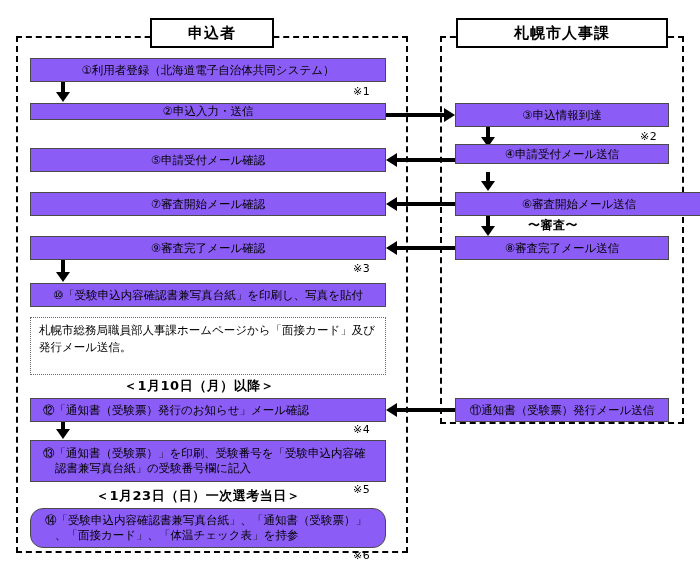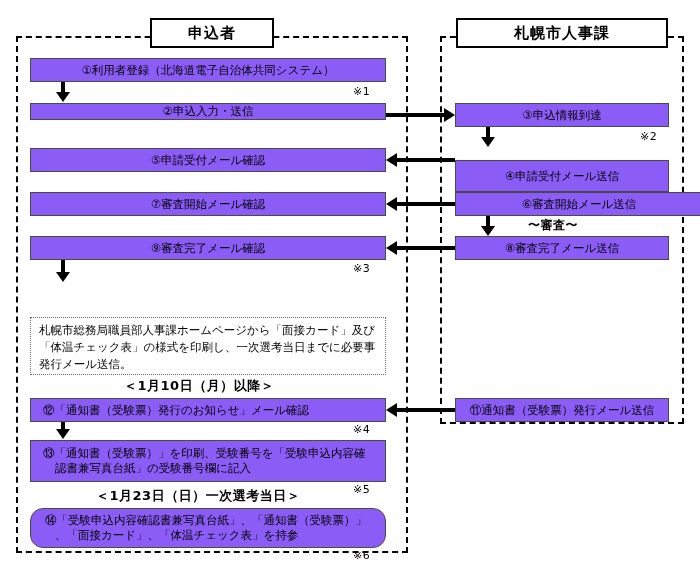--- a/index.html
+++ b/index.html
@@ -168,24 +168,26 @@
   </div>
 
   <div class="box" style="left:30px; top:192px; width:356px; height:24px;">
     <span class="txt">⑦審査開始メール確認</span>
   </div>
 
   <div class="box" style="left:30px; top:236px; width:356px; height:24px;">
     <span class="txt">⑨審査完了メール確認</span>
   </div>
 
+  <div class="box" style="left:30px; top:283px; width:356px; height:24px;">
+    <span class="txt">⑩「受験申込内容確認書兼写真台紙」を印刷し、写真を貼付</span>
+  </div>
 
   <div class="note-box" style="left:30px; top:317px; width:356px; height:58px;">
     <div>札幌市総務局職員部人事課ホームページから「面接カード」及び</div>
-    <div>「体温チェック表」の様式を印刷し、一次選考当日までに必要事</div>
     <div>発行メール送信。</div>
   </div>
 
   <div class="label date-head" style="left:124px; top:379px;">＜1月10日（月）以降＞</div>
 
   <div class="box left-align" style="left:30px; top:398px; width:356px; height:24px; padding-left:12px;">
     <span class="txt">⑫「通知書（受験票）発行のお知らせ」メール確認</span>
   </div>
 
   <div class="box left-align" style="left:30px; top:440px; width:356px; height:42px; padding-left:12px;">
@@ -201,21 +203,21 @@
     <span class="txt">
       <span style="display:block;">⑭「受験申込内容確認書兼写真台紙」、「通知書（受験票）」</span>
       <span style="display:block; padding-left:10px;">、「面接カード」、「体温チェック表」を持参</span>
     </span>
   </div>
 
   <div class="box" style="left:455px; top:103px; width:214px; height:24px;">
     <span class="txt">③申込情報到達</span>
   </div>
 
-  <div class="box" style="left:455px; top:160px; width:214px; height:32px;">
+  <div class="box" style="left:455px; top:144px; width:214px; height:20px;">
     <span class="txt">④申請受付メール送信</span>
   </div>
 
   <div class="box" style="left:455px; top:192px; width:248px; height:24px;">
     <span class="txt">⑥審査開始メール送信</span>
   </div>
 
   <div class="box" style="left:455px; top:236px; width:214px; height:24px;">
     <span class="txt">⑧審査完了メール送信</span>
   </div>

